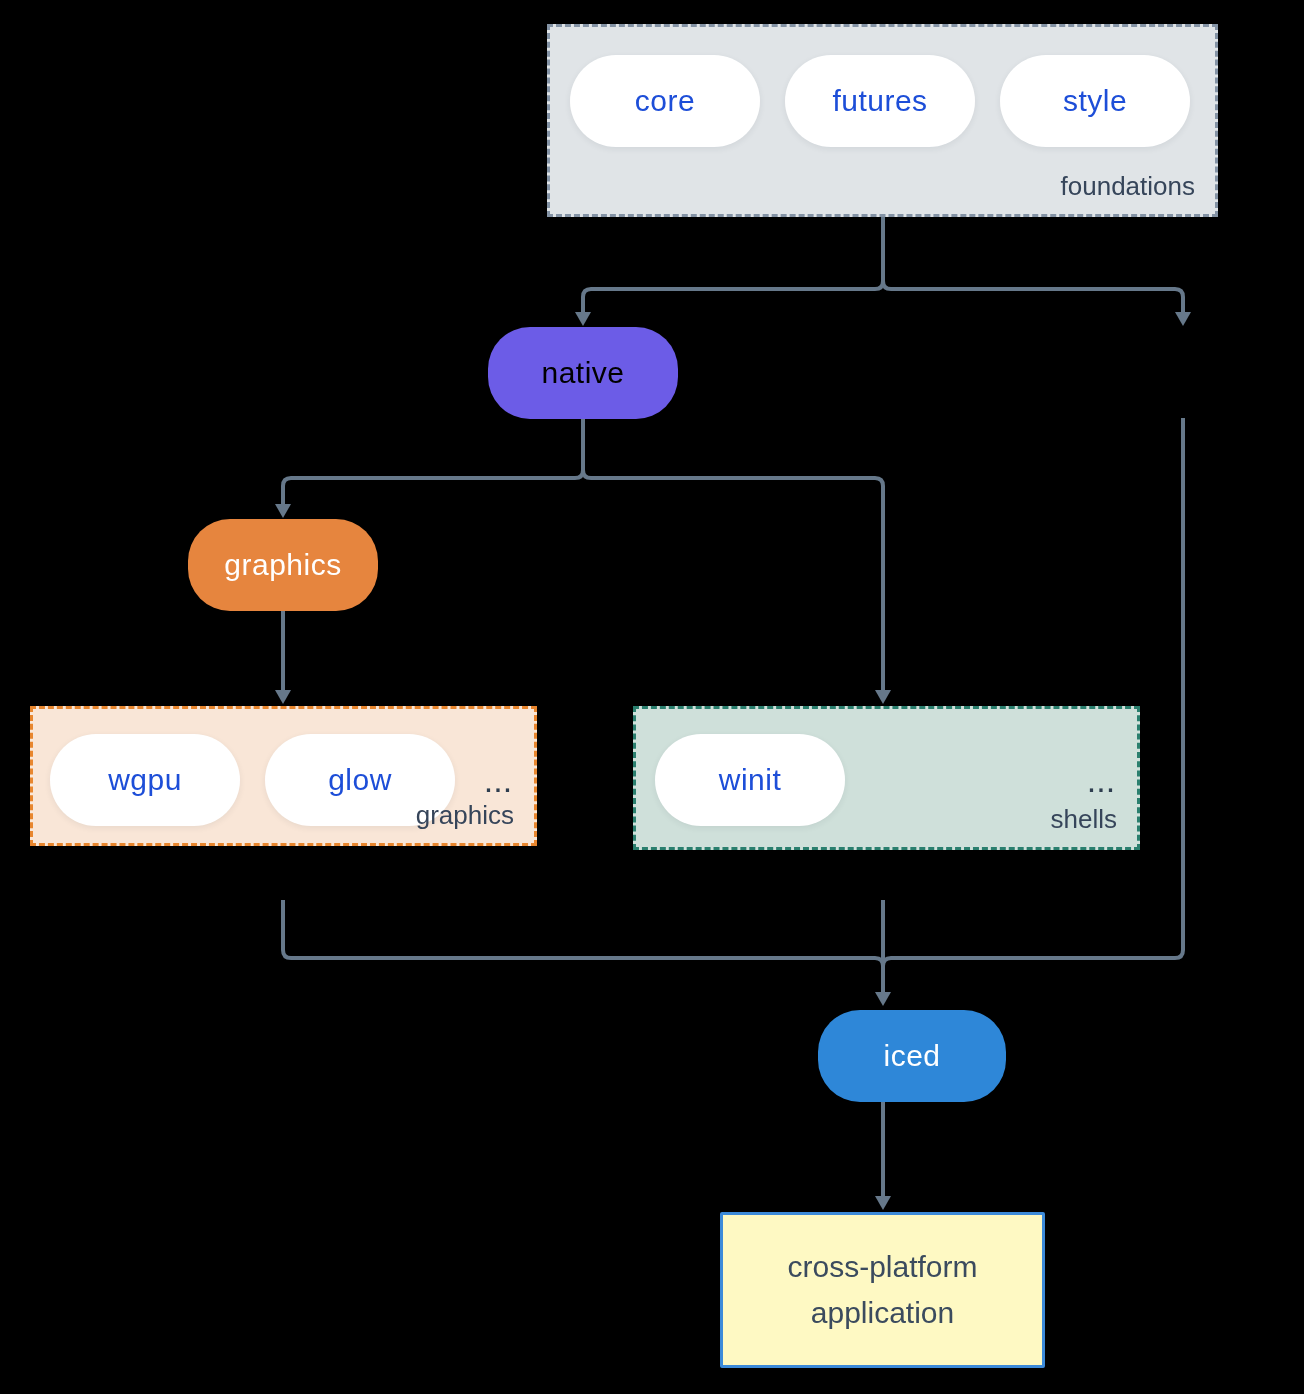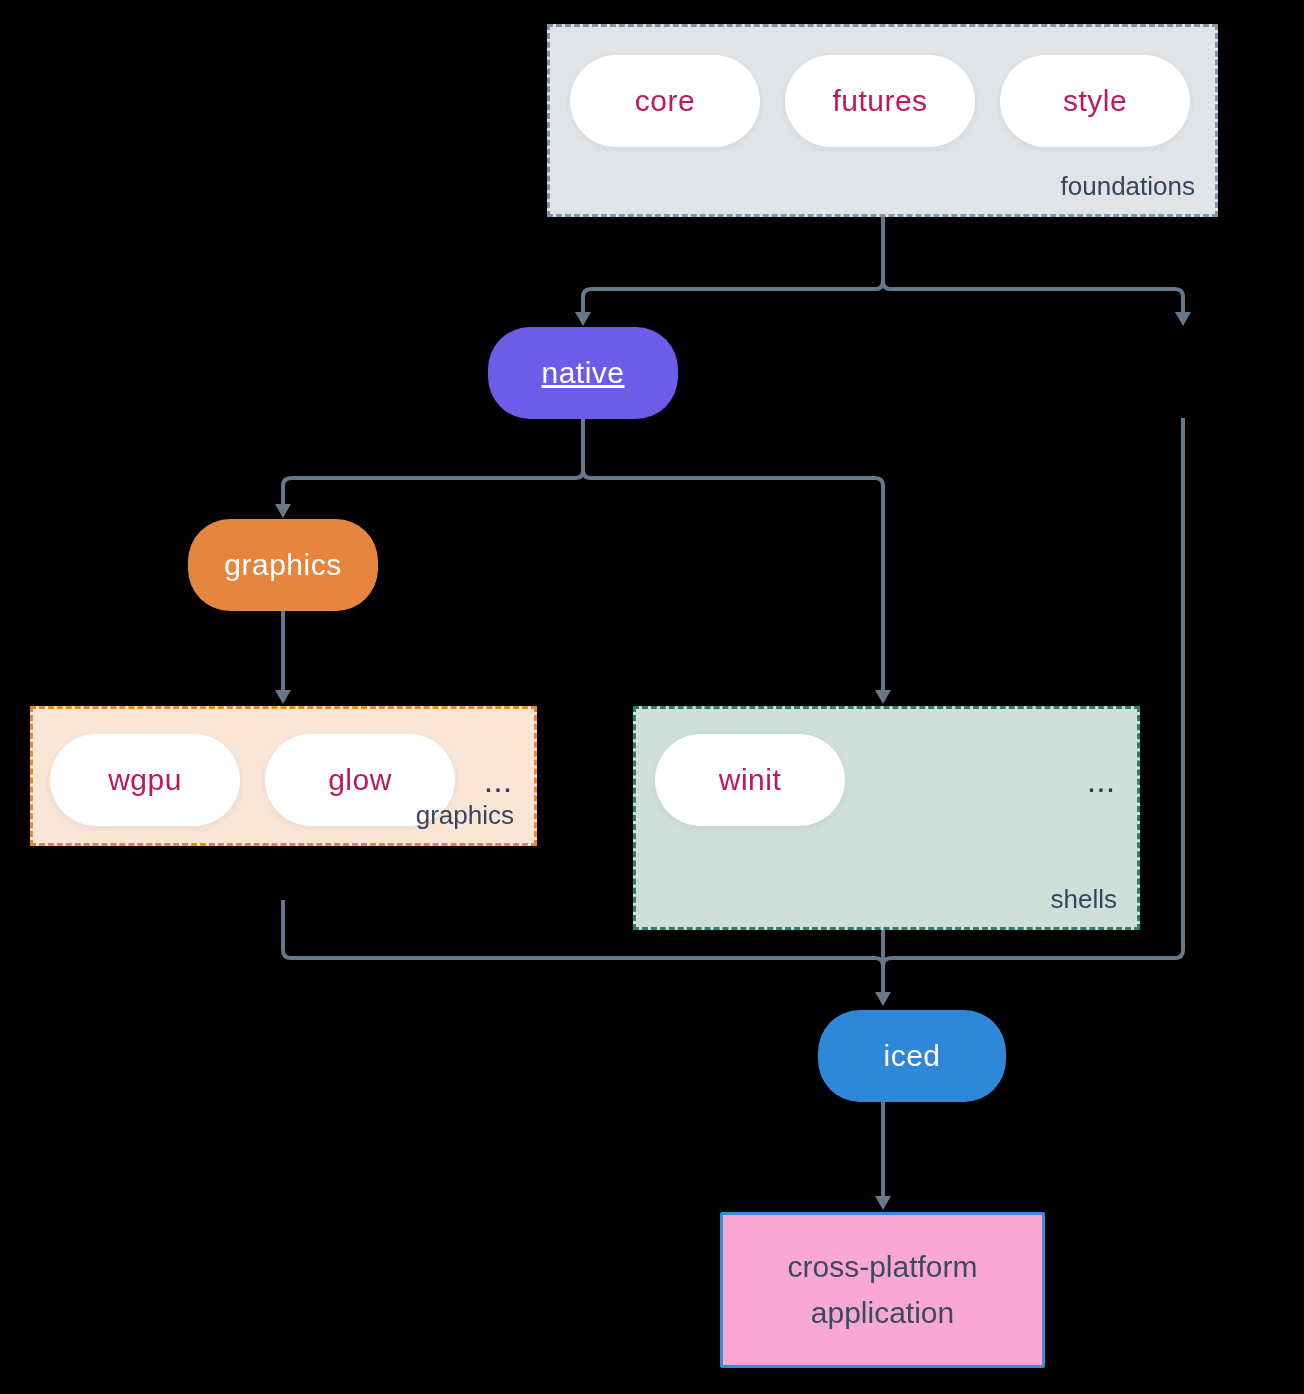--- a/index.html
+++ b/index.html
@@ -10,29 +10,29 @@
   #wires{position:absolute;left:0;top:0;width:1304px;height:1394px;}
 
   .group{
     position:absolute;border:3px dashed;box-sizing:border-box;
   }
   .group-label{
     position:absolute;right:20px;bottom:12px;font-size:26px;color:#36455a;
   }
   #foundations{left:547px;top:24px;width:671px;height:193px;background:#e0e4e7;border-color:#8493a5;}
   #renderers{left:30px;top:706px;width:507px;height:140px;background:#f9e6d7;border-color:#e8862e;}
-  #shells{left:633px;top:706px;width:507px;height:224px;background:#cfe0da;border-color:#2a7f6e;}
+  #shells{left:633px;top:706px;width:507px;height:144px;background:#cfe0da;border-color:#2a7f6e;}
 
   .pill{
     position:absolute;width:190px;height:92px;border-radius:46px;
     display:flex;align-items:center;justify-content:center;
     font-size:30px;letter-spacing:0.5px;
   }
-  .pill.white{background:#ffffff;color:#be185d;box-shadow:0 2px 6px rgba(40,50,60,0.08);}
-  .pill.purple{background:#6c5ce7;color:#ffffff;border-radius:42px;text-decoration:underline;}
+  .pill.white{background:#ffffff;color:#1d4ed8;box-shadow:0 2px 6px rgba(40,50,60,0.08);}
+  .pill.purple{background:#6c5ce7;color:#000000;border-radius:42px;}
   .pill.orange{background:#e6853e;color:#ffffff;border-radius:42px;}
   .pill.blue{background:#2e87d8;color:#ffffff;border-radius:42px;}
 
   
   #foundations .pill{top:28px;}
   #pill-core{left:20px;} #pill-futures{left:235px;} #pill-style{left:450px;}
   #renderers .pill, #shells .pill{top:25px;}
   #pill-wgpu{left:17px;} #pill-glow{left:232px;justify-content:center;}
   #pill-winit{left:19px;} #pill-glutin{left:234px;}
 
@@ -43,21 +43,21 @@
   }
 
   
   #node-native{left:488px;top:327px;}
   #node-web{left:1088px;top:327px;}
   #node-graphics{left:188px;top:519px;}
   #node-iced{left:818px;top:1010px;width:188px;align-items:center;}
 
   #app-box{
     position:absolute;left:720px;top:1212px;width:325px;height:156px;
-    background:#f9a8d4;border:3px solid #3c8ad9;box-sizing:border-box;border-radius:2px;
+    background:#fef9c3;border:3px solid #3c8ad9;box-sizing:border-box;border-radius:2px;
     display:flex;flex-direction:column;align-items:center;justify-content:center;
     font-size:30px;line-height:46px;color:#3b4b5e;text-align:center;
   }
 </style>
 </head>
 <body>
 
 <div id="canvas">
 
   <svg id="wires" viewBox="0 0 1304 1394" fill="none">

